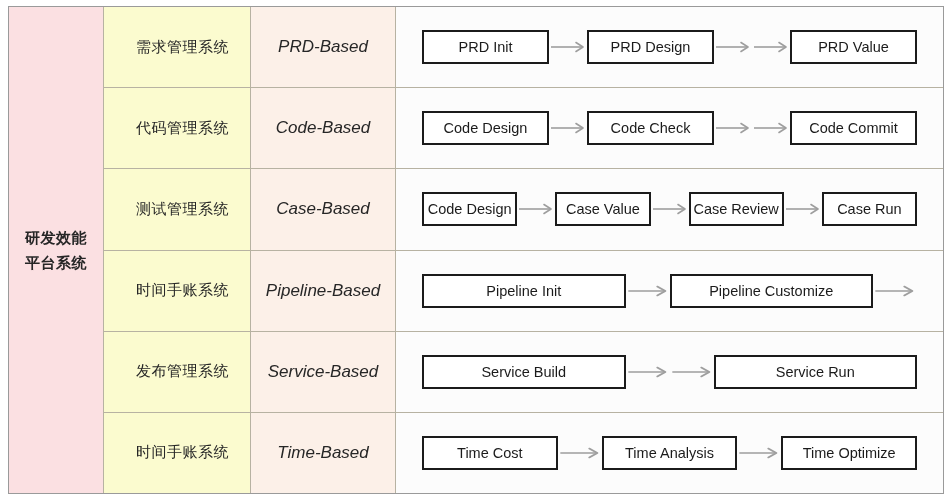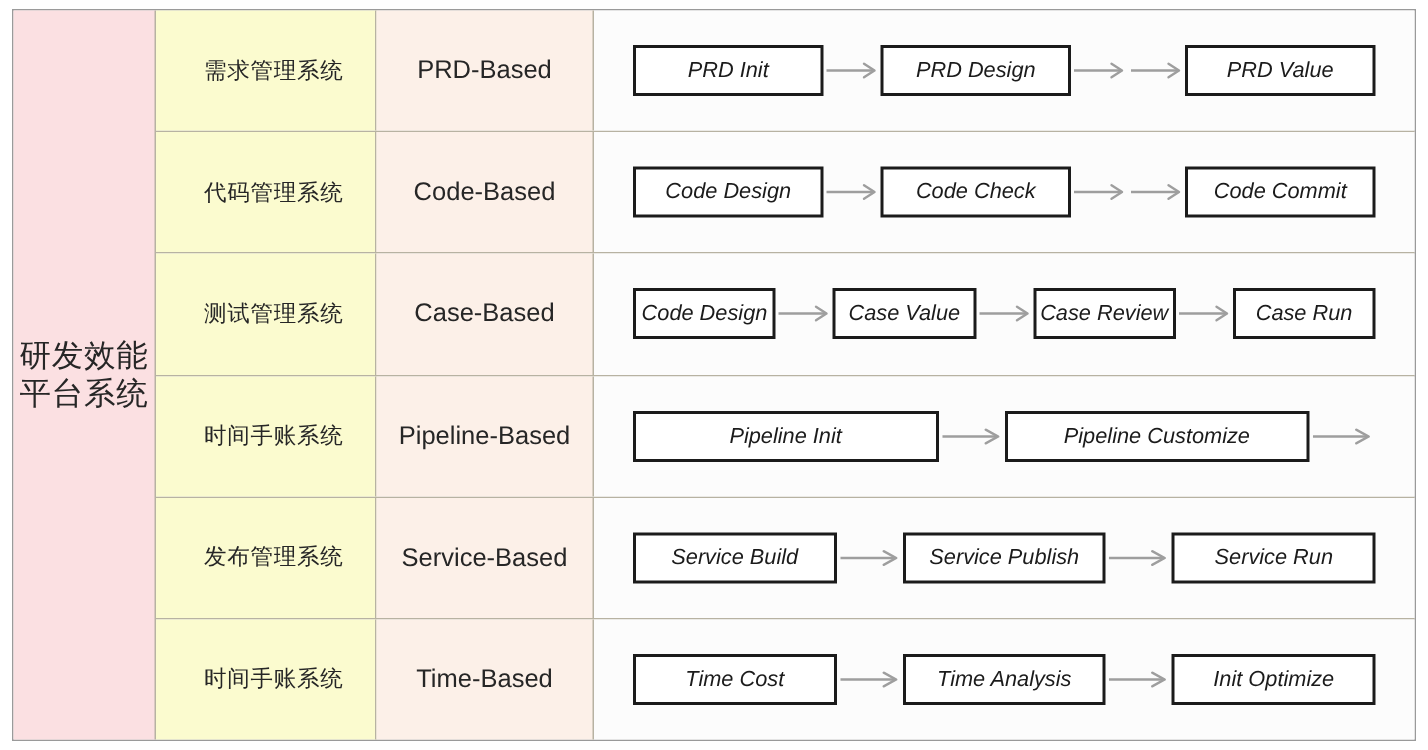--- a/index.html
+++ b/index.html
@@ -32,26 +32,27 @@
     width: 95px;
     flex: 0 0 95px;
     background: #fbe0e2;
     border-right: 1px solid #b7b2a2;
     display: flex;
     align-items: center;
     justify-content: center;
     box-sizing: border-box;
   }
   .platform-label {
-    font-size: 21px;
+    font-size: 15px;
     line-height: 25px;
     text-align: center;
     color: #262626;
     letter-spacing: 0.5px;
     white-space: pre-line;
+    font-weight: bold;
   }
 
   
   .rows {
     flex: 1 1 auto;
     display: flex;
     flex-direction: column;
   }
   .row {
     flex: 1 1 0;
@@ -80,20 +81,21 @@
     width: 145px;
     flex: 0 0 145px;
     background: #fcf0e8;
     border-right: 1px solid #b7b2a2;
     box-sizing: border-box;
     display: flex;
     align-items: center;
     justify-content: center;
     font-size: 17px;
     color: #262626;
+    font-style: italic;
   }
   .cell-flow {
     flex: 1 1 auto;
     background: #fcfcfc;
     box-sizing: border-box;
     display: flex;
     align-items: center;
     padding: 0 26px 0 26px;
     gap: 0;
   }
@@ -109,21 +111,20 @@
     background: #ffffff;
     height: 34px;
     box-sizing: border-box;
     display: flex;
     align-items: center;
     justify-content: center;
     font-size: 14.5px;
     color: #1b1b1b;
     white-space: nowrap;
     padding: 0 6px;
-    font-style: italic;
   }
   .flow.four .node { flex: 1 1 0; min-width: 0; }
   .flow.three .node { flex: 1 1 0; min-width: 0; }
 
   .arrow {
     flex: 0 0 38px;
     height: 12px;
     position: relative;
   }
   .flow.three .arrow { flex: 0 0 44px; }
@@ -255,21 +256,20 @@
         <div class="cell-basis">Service-Based</div>
         <div class="cell-flow">
           <div class="flow three">
             <div class="node">Service Build</div>
             <div class="arrow">
               <svg width="100%" height="12" viewBox="0 0 38 12" preserveAspectRatio="none">
                 <path d="M2 6 H33" stroke="#9e9e9e" stroke-width="1.6" fill="none"></path>
                 <path d="M27 1.5 L34 6 L27 10.5" stroke="#9e9e9e" stroke-width="1.6" fill="none" stroke-linecap="round" stroke-linejoin="round"></path>
               </svg>
             </div>
-            <div class="node">Service Publish</div>
             <div class="arrow">
               <svg width="100%" height="12" viewBox="0 0 38 12" preserveAspectRatio="none">
                 <path d="M2 6 H33" stroke="#9e9e9e" stroke-width="1.6" fill="none"></path>
                 <path d="M27 1.5 L34 6 L27 10.5" stroke="#9e9e9e" stroke-width="1.6" fill="none" stroke-linecap="round" stroke-linejoin="round"></path>
               </svg>
             </div>
             <div class="node">Service Run</div>
           </div>
         </div>
       </div>
@@ -285,19 +285,19 @@
                 <path d="M27 1.5 L34 6 L27 10.5" stroke="#9e9e9e" stroke-width="1.6" fill="none" stroke-linecap="round" stroke-linejoin="round"></path>
               </svg>
             </div>
             <div class="node">Time Analysis</div>
             <div class="arrow">
               <svg width="100%" height="12" viewBox="0 0 38 12" preserveAspectRatio="none">
                 <path d="M2 6 H33" stroke="#9e9e9e" stroke-width="1.6" fill="none"></path>
                 <path d="M27 1.5 L34 6 L27 10.5" stroke="#9e9e9e" stroke-width="1.6" fill="none" stroke-linecap="round" stroke-linejoin="round"></path>
               </svg>
             </div>
-            <div class="node">Init Optimize</div>
+            <div class="node">Time Optimize</div>
           </div>
         </div>
       </div>
     </div>
 
 </div>
 
 </body></html>

